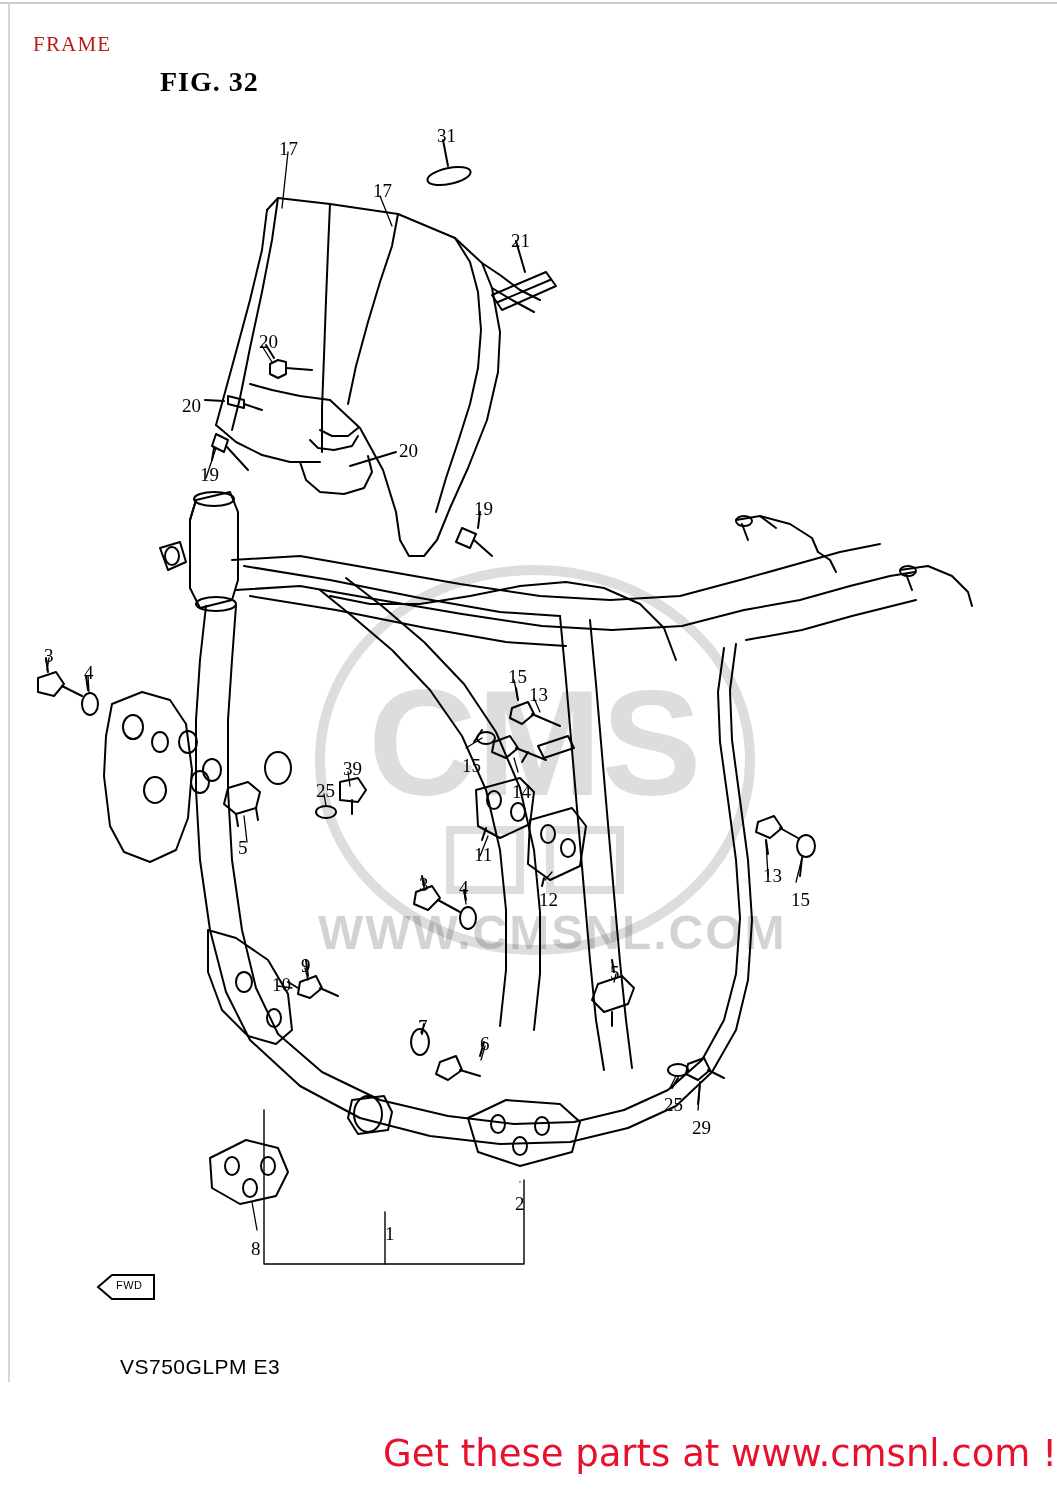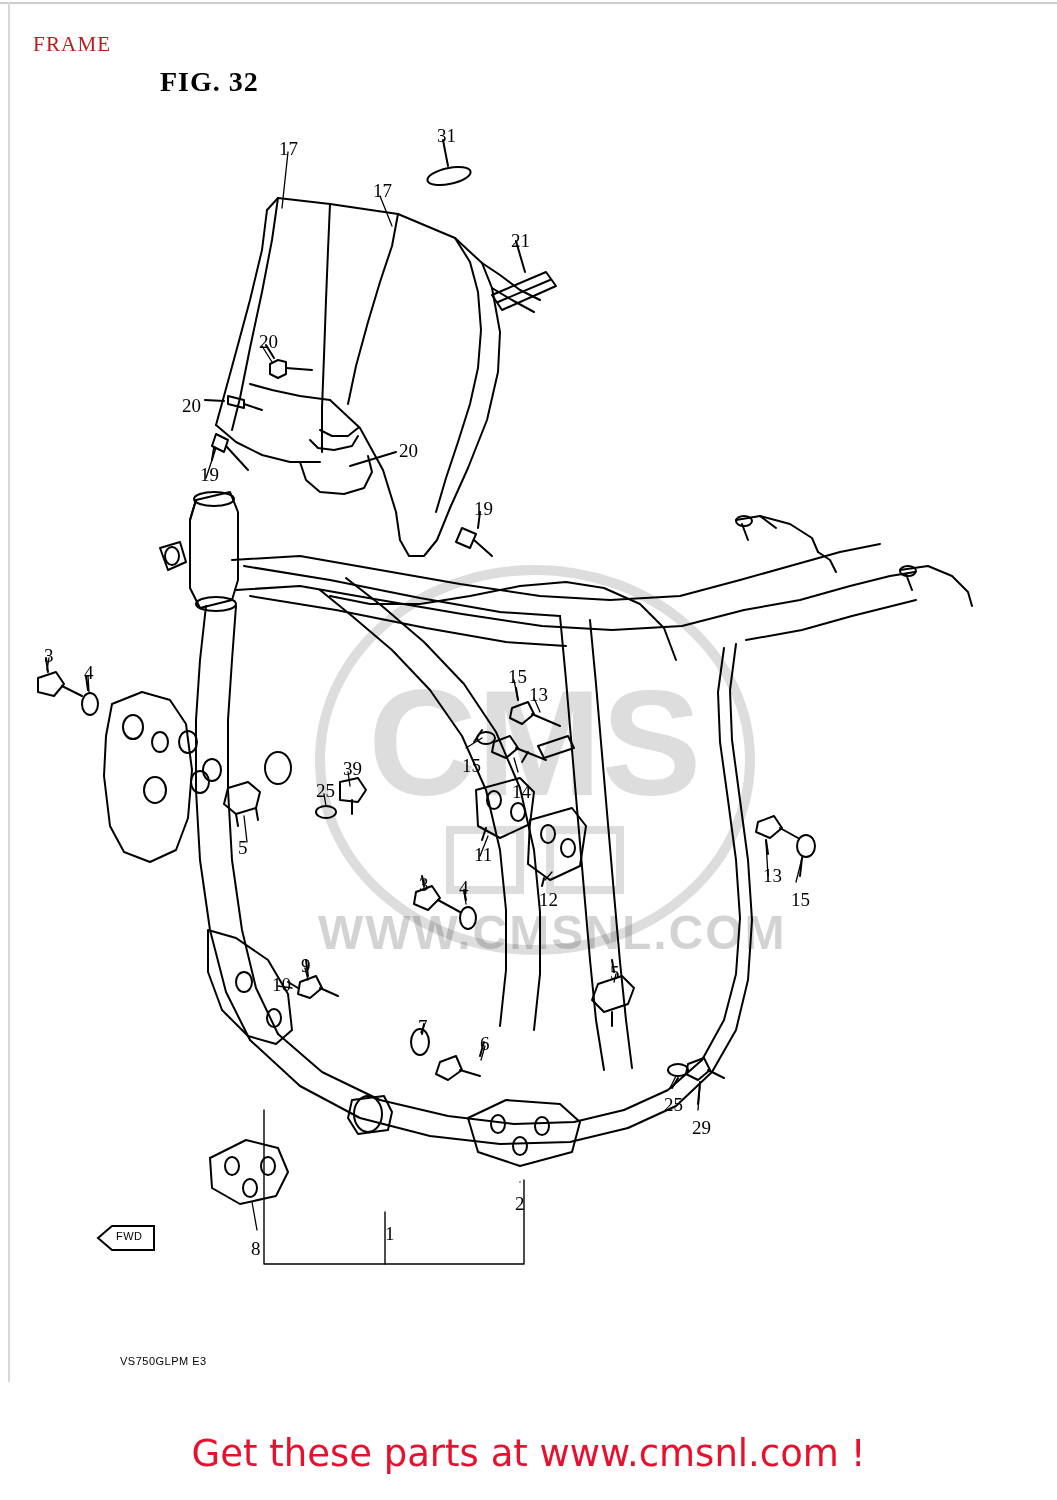--- a/index.html
+++ b/index.html
@@ -53,30 +53,30 @@
     font-size: 28px;
     font-weight: bold;
     letter-spacing: 1px;
     font-family: "Liberation Serif", serif;
     margin-left: 36px;
   }
   .model-code {
     position: absolute;
     left: 120px;
     top: 1355px;
-    font-size: 11px;
+    font-size: 21px;
     letter-spacing: 0.5px;
     font-family: "Liberation Sans", sans-serif;
   }
   .footer-banner {
     position: absolute;
     left: 0;
     top: 1432px;
     width: 1057px;
-    text-align: center;
+    text-align: right;
     font-size: 37px;
     color: #e8112d;
     font-family: "DejaVu Sans", sans-serif;
   }
   .watermark {
     position: absolute;
     left: 300px;
     top: 560px;
     width: 470px;
     height: 420px;
@@ -100,21 +100,21 @@
   .callout {
     position: absolute;
     font-size: 19px;
     font-family: "Liberation Serif", serif;
     color: #000;
     line-height: 1;
   }
   .fwd-tag {
     position: absolute;
     left: 96px;
-    top: 1223px;
+    top: 1272px;
     width: 62px;
     height: 30px;
   }
   .fwd-tag .fwd-text {
     position: absolute;
     left: 20px;
     top: 7px;
     font-size: 11px;
     font-family: "Liberation Sans", sans-serif;
     letter-spacing: 0.5px;

